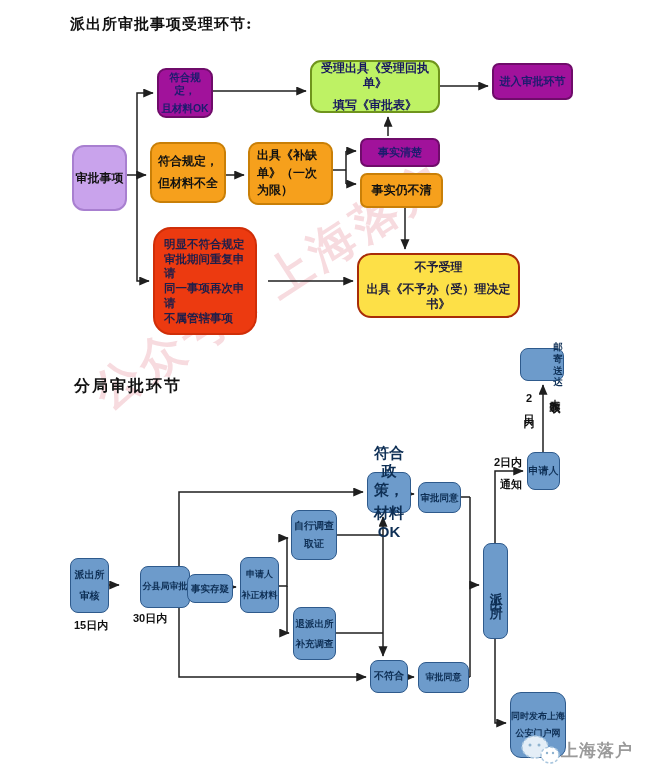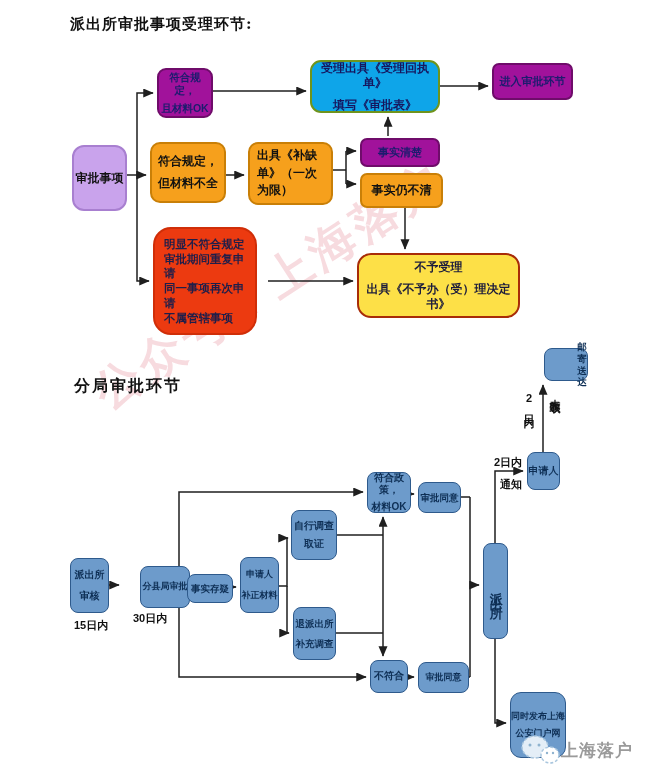--- a/index.html
+++ b/index.html
@@ -11,21 +11,21 @@
     position:absolute;font-family:"DejaVu Serif", serif;font-weight:bold;color:#111;
     white-space:nowrap;
   }
   .node{
     position:absolute;box-sizing:border-box;display:flex;flex-direction:column;
     align-items:center;justify-content:center;text-align:center;font-weight:bold;
     line-height:1.25;
   }
   .node span{display:block;}
   .magenta{background:#a1129b;border:2px solid #6f0c6a;border-radius:9px;color:#1c1c6e;}
-  .green{background:#0ea5e9;border:2px solid #6f941c;border-radius:11px;color:#16165e;}
+  .green{background:#bef264;border:2px solid #6f941c;border-radius:11px;color:#16165e;}
   .lavender{background:#c9a3ec;border:2px solid #a87fd0;border-radius:12px;color:#111;}
   .orange{background:#f6a01c;border:2px solid #c97f07;border-radius:10px;color:#111;}
   .red{background:#ec3a10;border:2px solid #d02e08;border-radius:18px;color:#1e1e4a;}
   .darkred{background:#fde047;border:2px solid #a82c08;border-radius:14px;color:#1c1c3c;}
   .blue{background:#6d9bcb;border:1.5px solid #2e5a8c;border-radius:8px;color:#0e2f55;}
   .lbl{position:absolute;font-weight:bold;color:#111;white-space:nowrap;}
   .vlbl{
     position:absolute;font-weight:bold;color:#111;
     writing-mode:vertical-rl;text-orientation:upright;letter-spacing:2px;
   }
@@ -166,21 +166,21 @@
   <div class="node blue" style="left:291px;top:510px;width:46px;height:50px;font-size:10px;gap:6px;">
     <span>自行调查</span>
     <span>取证</span>
   </div>
 
   <div class="node blue" style="left:293px;top:607px;width:43px;height:53px;font-size:9.5px;gap:8px;">
     <span>退派出所</span>
     <span>补充调查</span>
   </div>
 
-  <div class="node blue" style="left:367px;top:472px;width:44px;height:41px;font-size:10px;gap:4px;">
+  <div class="node blue" style="left:367px;top:472px;width:44px;height:41px;font-size:15px;gap:4px;">
     <span>符合政策，</span>
     <span>材料OK</span>
   </div>
 
   <div class="node blue" style="left:418px;top:482px;width:43px;height:31px;font-size:9.5px;">
     <span>审批同意</span>
   </div>
 
   <div class="node blue" style="left:370px;top:660px;width:38px;height:33px;font-size:10px;">
     <span>不符合</span>
@@ -191,21 +191,21 @@
   </div>
 
   <div class="node blue vtext" style="left:483px;top:543px;width:25px;height:96px;font-size:13px;">
     <span>派出所</span>
   </div>
 
   <div class="node blue" style="left:527px;top:452px;width:33px;height:38px;font-size:10px;">
     <span>申请人</span>
   </div>
 
-  <div class="node blue" style="left:544px;top:348px;width:44px;height:33px;font-size:9.5px;padding-left:32px;">
+  <div class="node blue" style="left:520px;top:348px;width:44px;height:33px;font-size:9.5px;padding-left:32px;">
     <span>邮寄送达</span>
   </div>
 
   <div class="node blue" style="left:510px;top:692px;width:56px;height:66px;font-size:9px;gap:6px;border-radius:11px;">
     <span>同时发布上海</span>
     <span>公安门户网</span>
   </div>
 
   <div class="lbl" style="left:494px;top:455px;font-size:11px;">2日内</div>
   <div class="lbl" style="left:500px;top:477px;font-size:11px;">通知</div>

